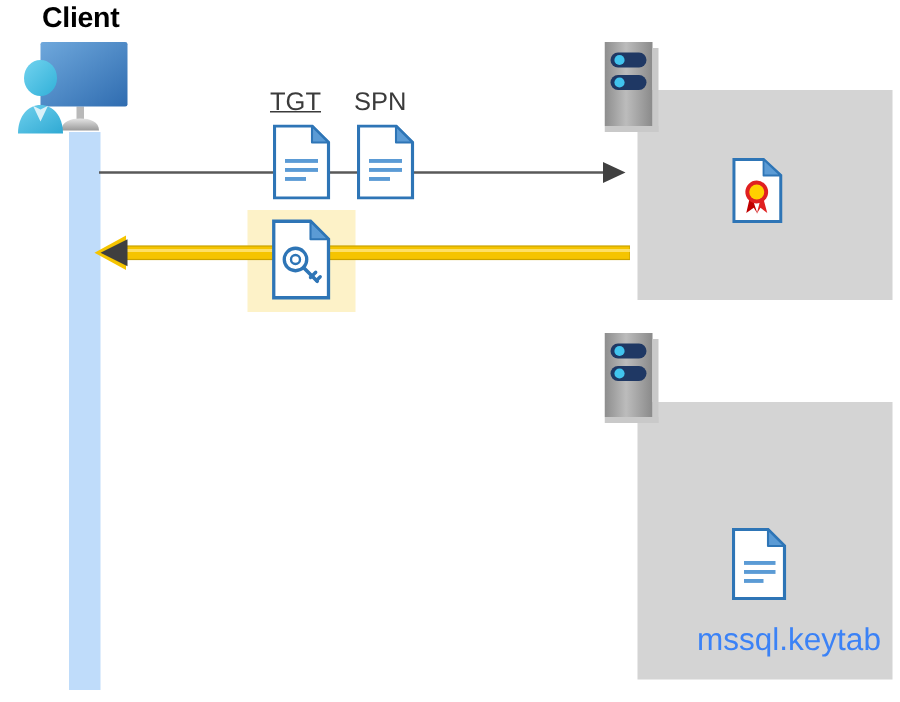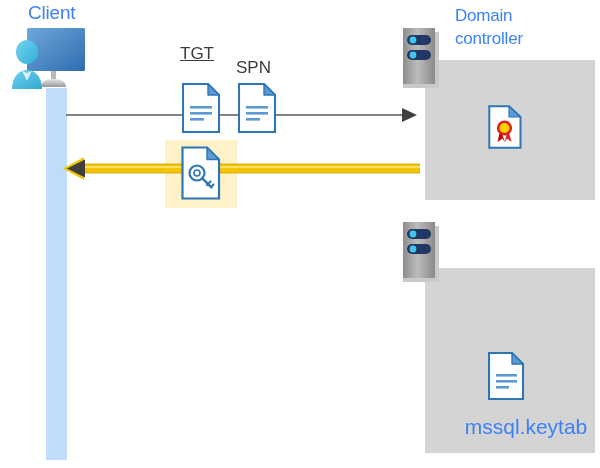--- a/index.html
+++ b/index.html
@@ -16,22 +16,22 @@
     position: relative;
     width: 600px;
     height: 468px;
     background: #ffffff;
     overflow: hidden;
   }
   .abs { position: absolute; }
 
   
   .title {
-    font-weight: normal;
-    color: #3b82f6;
+    font-weight: bold;
+    color: #000000;
     letter-spacing: -0.2px;
   }
   #client-title {
     left: 28px; top: 2px;
     font-size: 19px;
   }
   #dc-title {
     left: 455px; top: 4px;
     font-size: 17px;
     line-height: 23px;
@@ -82,21 +82,21 @@
   #key-doc  { left: 181px; top: 146px; width: 41px; height: 54px; }
   #cert-doc { left: 488px; top: 105px; width: 34px; height: 44px; }
   #keytab-doc { left: 488px; top: 352px; width: 38px; height: 48px; }
 
   
   .token-label {
     font-size: 17px;
     color: #3b3b3b;
     font-weight: normal;
   }
-  #tgt-label { left: 180px; top: 44px; text-decoration: underline; }
+  #tgt-label { left: 180px; top: 58px; text-decoration: underline; }
   #spn-label { left: 236px; top: 58px; }
 
   #keytab-label {
     left: 425px; top: 415px;
     width: 170px;
     text-align: center;
     font-size: 21px;
     color: #3b82f6;
     padding-left: 16px;
   }
@@ -218,24 +218,20 @@
       <rect x="0" y="0" width="32" height="56" fill="url(#srvGradA)"></rect>
       <rect x="4" y="7" width="24" height="10" rx="5" fill="#1f3864"></rect>
       <circle cx="10" cy="12" r="3.4" fill="#41c4ee"></circle>
       <rect x="4" y="22" width="24" height="10" rx="5" fill="#1f3864"></rect>
       <circle cx="10" cy="27" r="3.4" fill="#41c4ee"></circle>
       <rect x="32" y="4" width="4" height="56" fill="#c9c9c9"></rect>
       <rect x="0" y="56" width="36" height="4" fill="#c9c9c9"></rect>
     </svg>
   </div>
 
-  <div class="abs title" id="dc-title">
-    <div>Domain</div>
-    <div>controller</div>
-  </div>
 
   <div class="abs" id="cert-doc">
     <svg width="34" height="44" viewBox="0 0 34 44" xmlns="http://www.w3.org/2000/svg">
       <path d="M1.3 1.3 H21 L32.5 12 V42.7 H1.3 Z" fill="#ffffff" stroke="#2e75b6" stroke-width="2"></path>
       <path d="M21 1.3 L32.5 12 H21 Z" fill="#5b9bd5" stroke="#2e75b6" stroke-width="1.2" stroke-linejoin="round"></path>
 
       <path d="M12.5 24 L9.5 37 L14.5 33.5 L17 37.5 Z" fill="#c00000"></path>
       <path d="M20 24 L23.5 37 L19 33.5 L16.5 37.5 Z" fill="#e02020"></path>
 
       <circle cx="16.5" cy="23" r="7.6" fill="#e02020"></circle>

